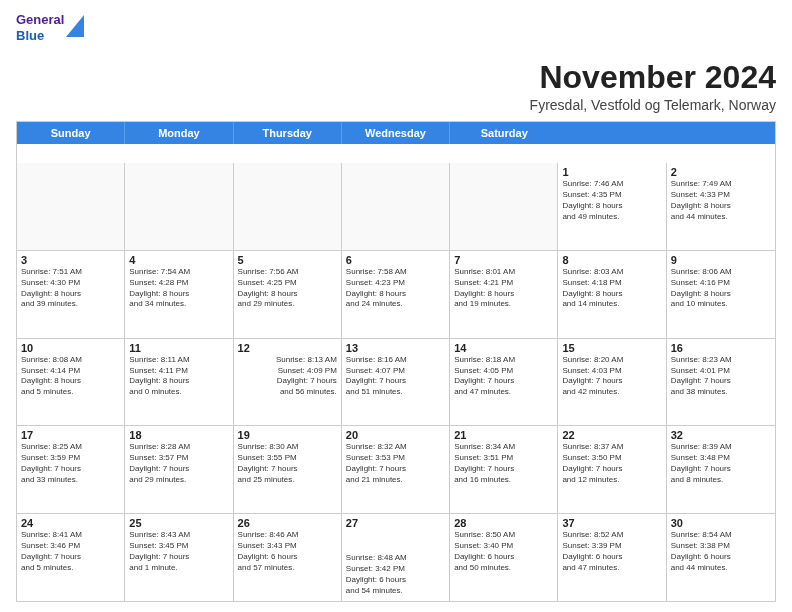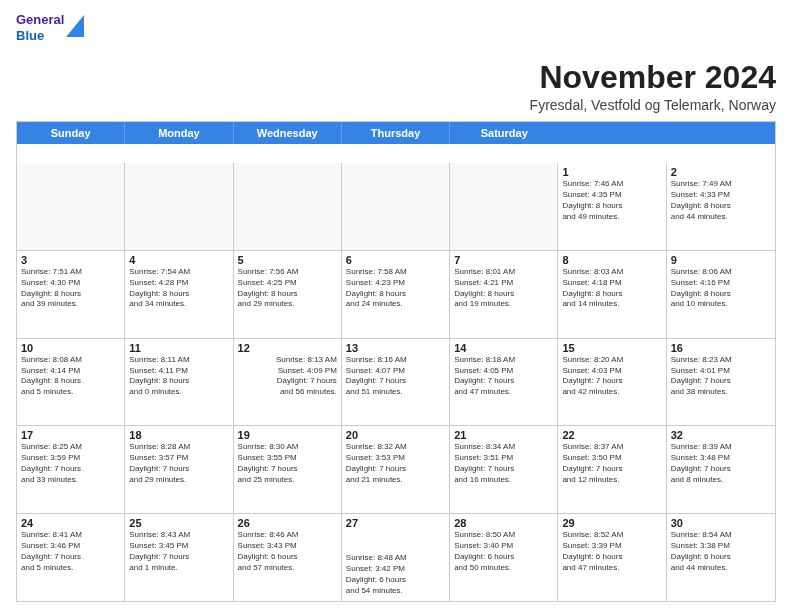--- a/index.html
+++ b/index.html
@@ -128,22 +128,22 @@
     <div class="title-block">
       <div class="month-title">November 2024</div>
       <div class="subtitle">Fyresdal, Vestfold og Telemark, Norway</div>
     </div>
   </div>
 
   <div class="calendar">
     <div class="cal-header" id="cal-header">
         <div class="cal-header-cell">Sunday</div>
         <div class="cal-header-cell">Monday</div>
+        <div class="cal-header-cell">Thursday</div>
         <div class="cal-header-cell">Wednesday</div>
-        <div class="cal-header-cell">Thursday</div>
         <div class="cal-header-cell">Saturday</div>
       </div>
     <div class="cal-body" id="cal-body">
         <div class="cal-row">
           <div class="cal-cell empty"></div>
           <div class="cal-cell empty"></div>
           <div class="cal-cell empty"></div>
           <div class="cal-cell empty"></div>
           <div class="cal-cell empty"></div>
           <div class="cal-cell">
@@ -344,21 +344,21 @@
 and 54 minutes.</div>
           </div>
           <div class="cal-cell">
             <span class="day-num">28</span>
             <div class="day-info" style="white-space: pre-line;">Sunrise: 8:50 AM
 Sunset: 3:40 PM
 Daylight: 6 hours
 and 50 minutes.</div>
           </div>
           <div class="cal-cell">
-            <span class="day-num">29</span>
+            <span class="day-num">37</span>
             <div class="day-info" style="white-space: pre-line;">Sunrise: 8:52 AM
 Sunset: 3:39 PM
 Daylight: 6 hours
 and 47 minutes.</div>
           </div>
           <div class="cal-cell">
             <span class="day-num">30</span>
             <div class="day-info" style="white-space: pre-line;">Sunrise: 8:54 AM
 Sunset: 3:38 PM
 Daylight: 6 hours

